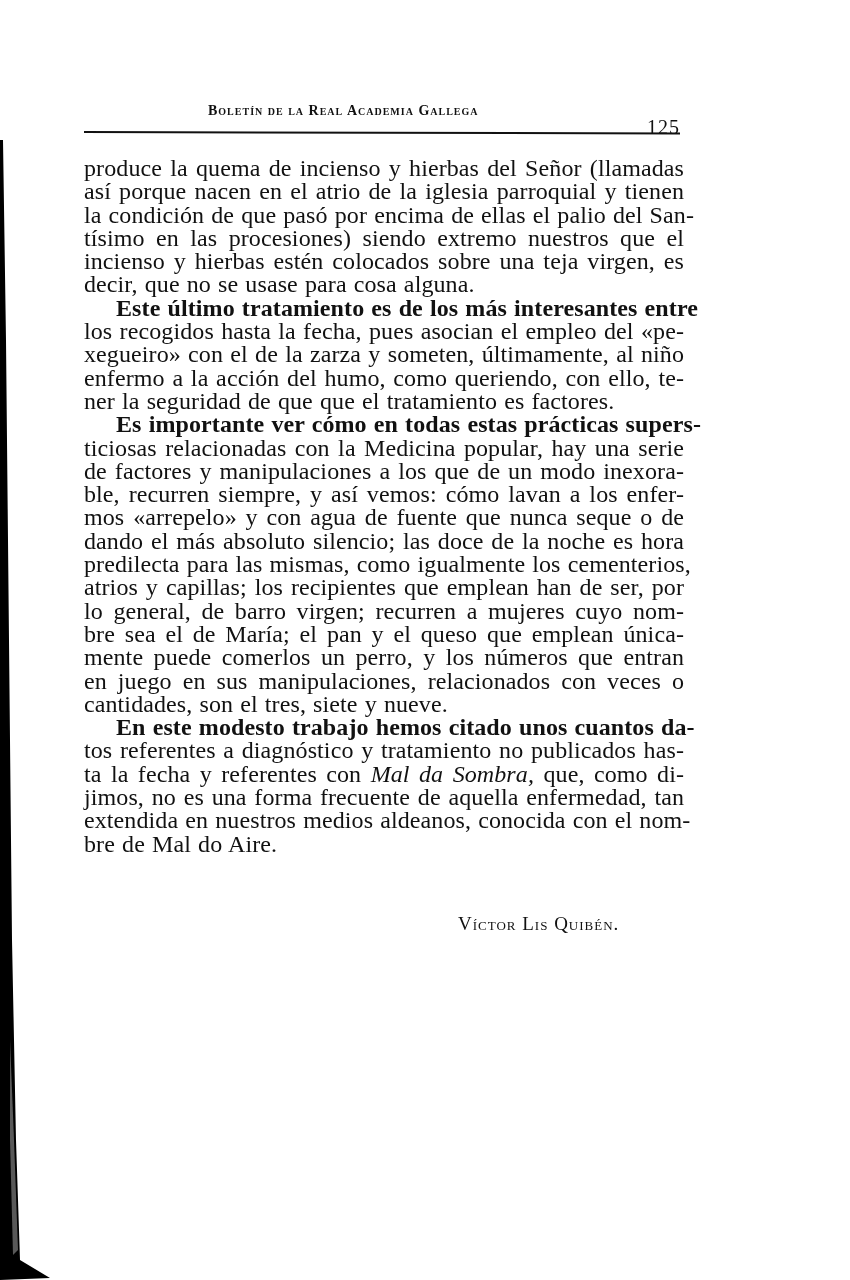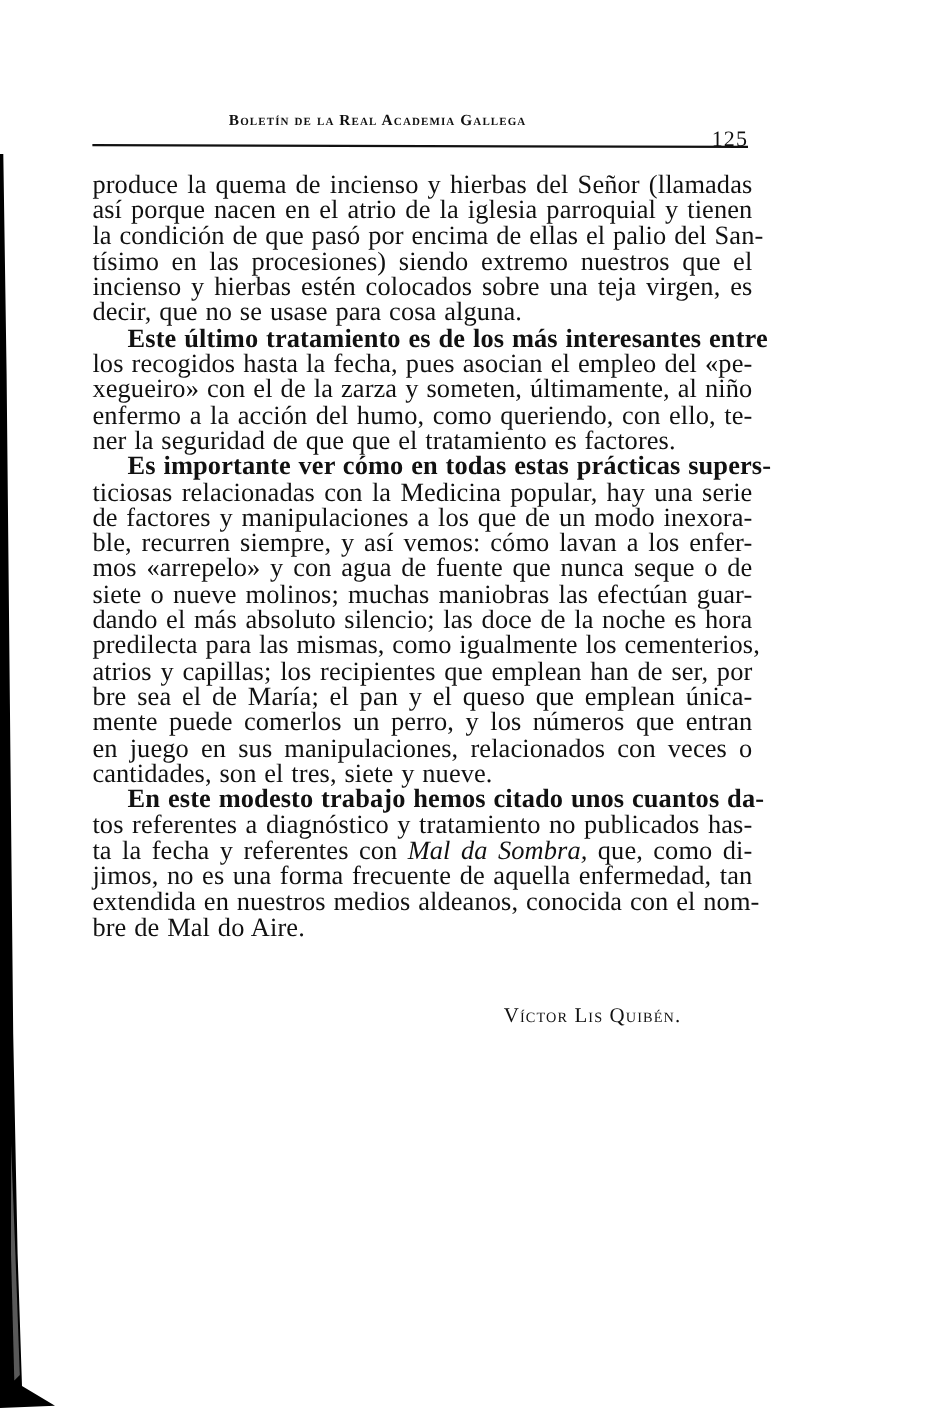--- a/index.html
+++ b/index.html
@@ -130,24 +130,24 @@
     <span class="line">enfermo a la acción del humo, como queriendo, con ello, te-</span>
     <span class="line end">ner la seguridad de que que el tratamiento es factores.</span>
   </div>
 
   <div class="para">
     <span class="line indent">Es importante ver cómo en todas estas prácticas supers-</span>
     <span class="line">ticiosas relacionadas con la Medicina popular, hay una serie</span>
     <span class="line">de factores y manipulaciones a los que de un modo inexora-</span>
     <span class="line">ble, recurren siempre, y así vemos: cómo lavan a los enfer-</span>
     <span class="line">mos «arrepelo» y con agua de fuente que nunca seque o de</span>
-    <span class="line">siete o nueve molinos; muchas maniobras las efectúan guar-</span>
     <span class="line">dando el más absoluto silencio; las doce de la noche es hora</span>
     <span class="line">predilecta para las mismas, como igualmente los cementerios,</span>
     <span class="line">atrios y capillas; los recipientes que emplean han de ser, por</span>
+    <span class="line">lo general, de barro virgen; recurren a mujeres cuyo nom-</span>
     <span class="line">bre sea el de María; el pan y el queso que emplean única-</span>
     <span class="line">mente puede comerlos un perro, y los números que entran</span>
     <span class="line">en juego en sus manipulaciones, relacionados con veces o</span>
     <span class="line end">cantidades, son el tres, siete y nueve.</span>
   </div>
 
   <div class="para">
     <span class="line indent">En este modesto trabajo hemos citado unos cuantos da-</span>
     <span class="line">tos referentes a diagnóstico y tratamiento no publicados has-</span>
     <span class="line"><span>ta la fecha y referentes con</span> <span class="italic">Mal da Sombra,</span> <span>que, como di-</span></span>

